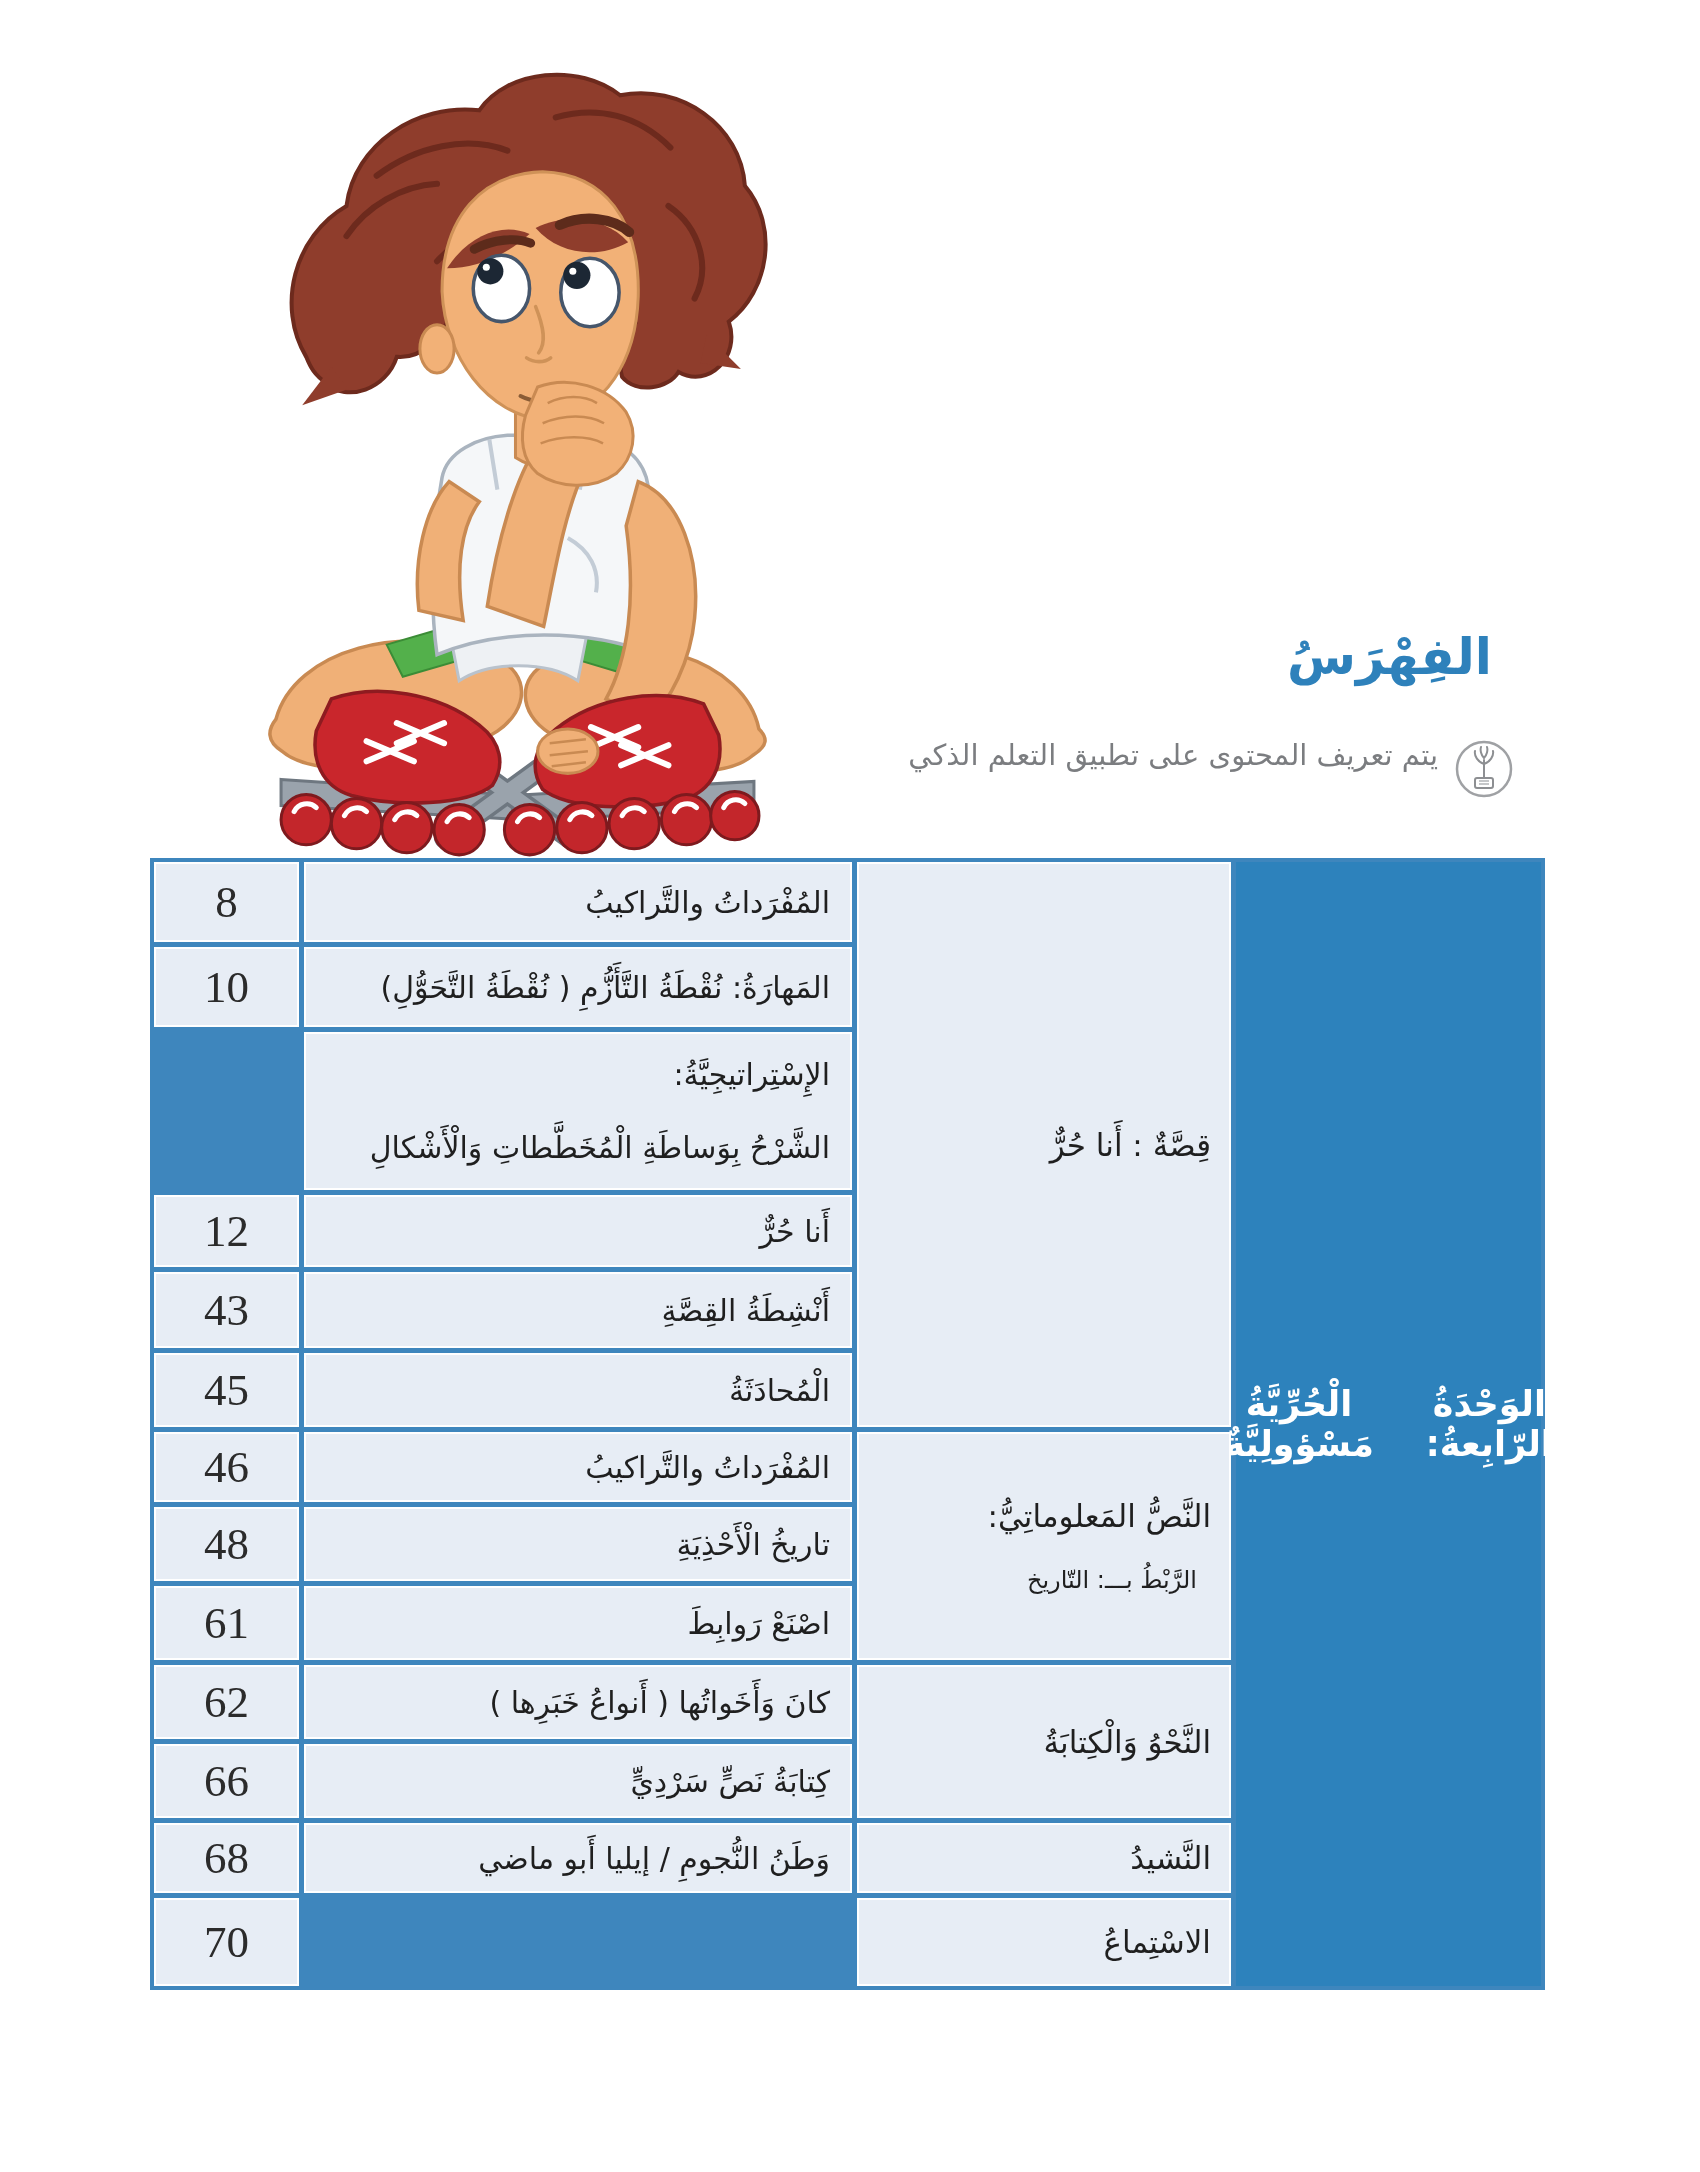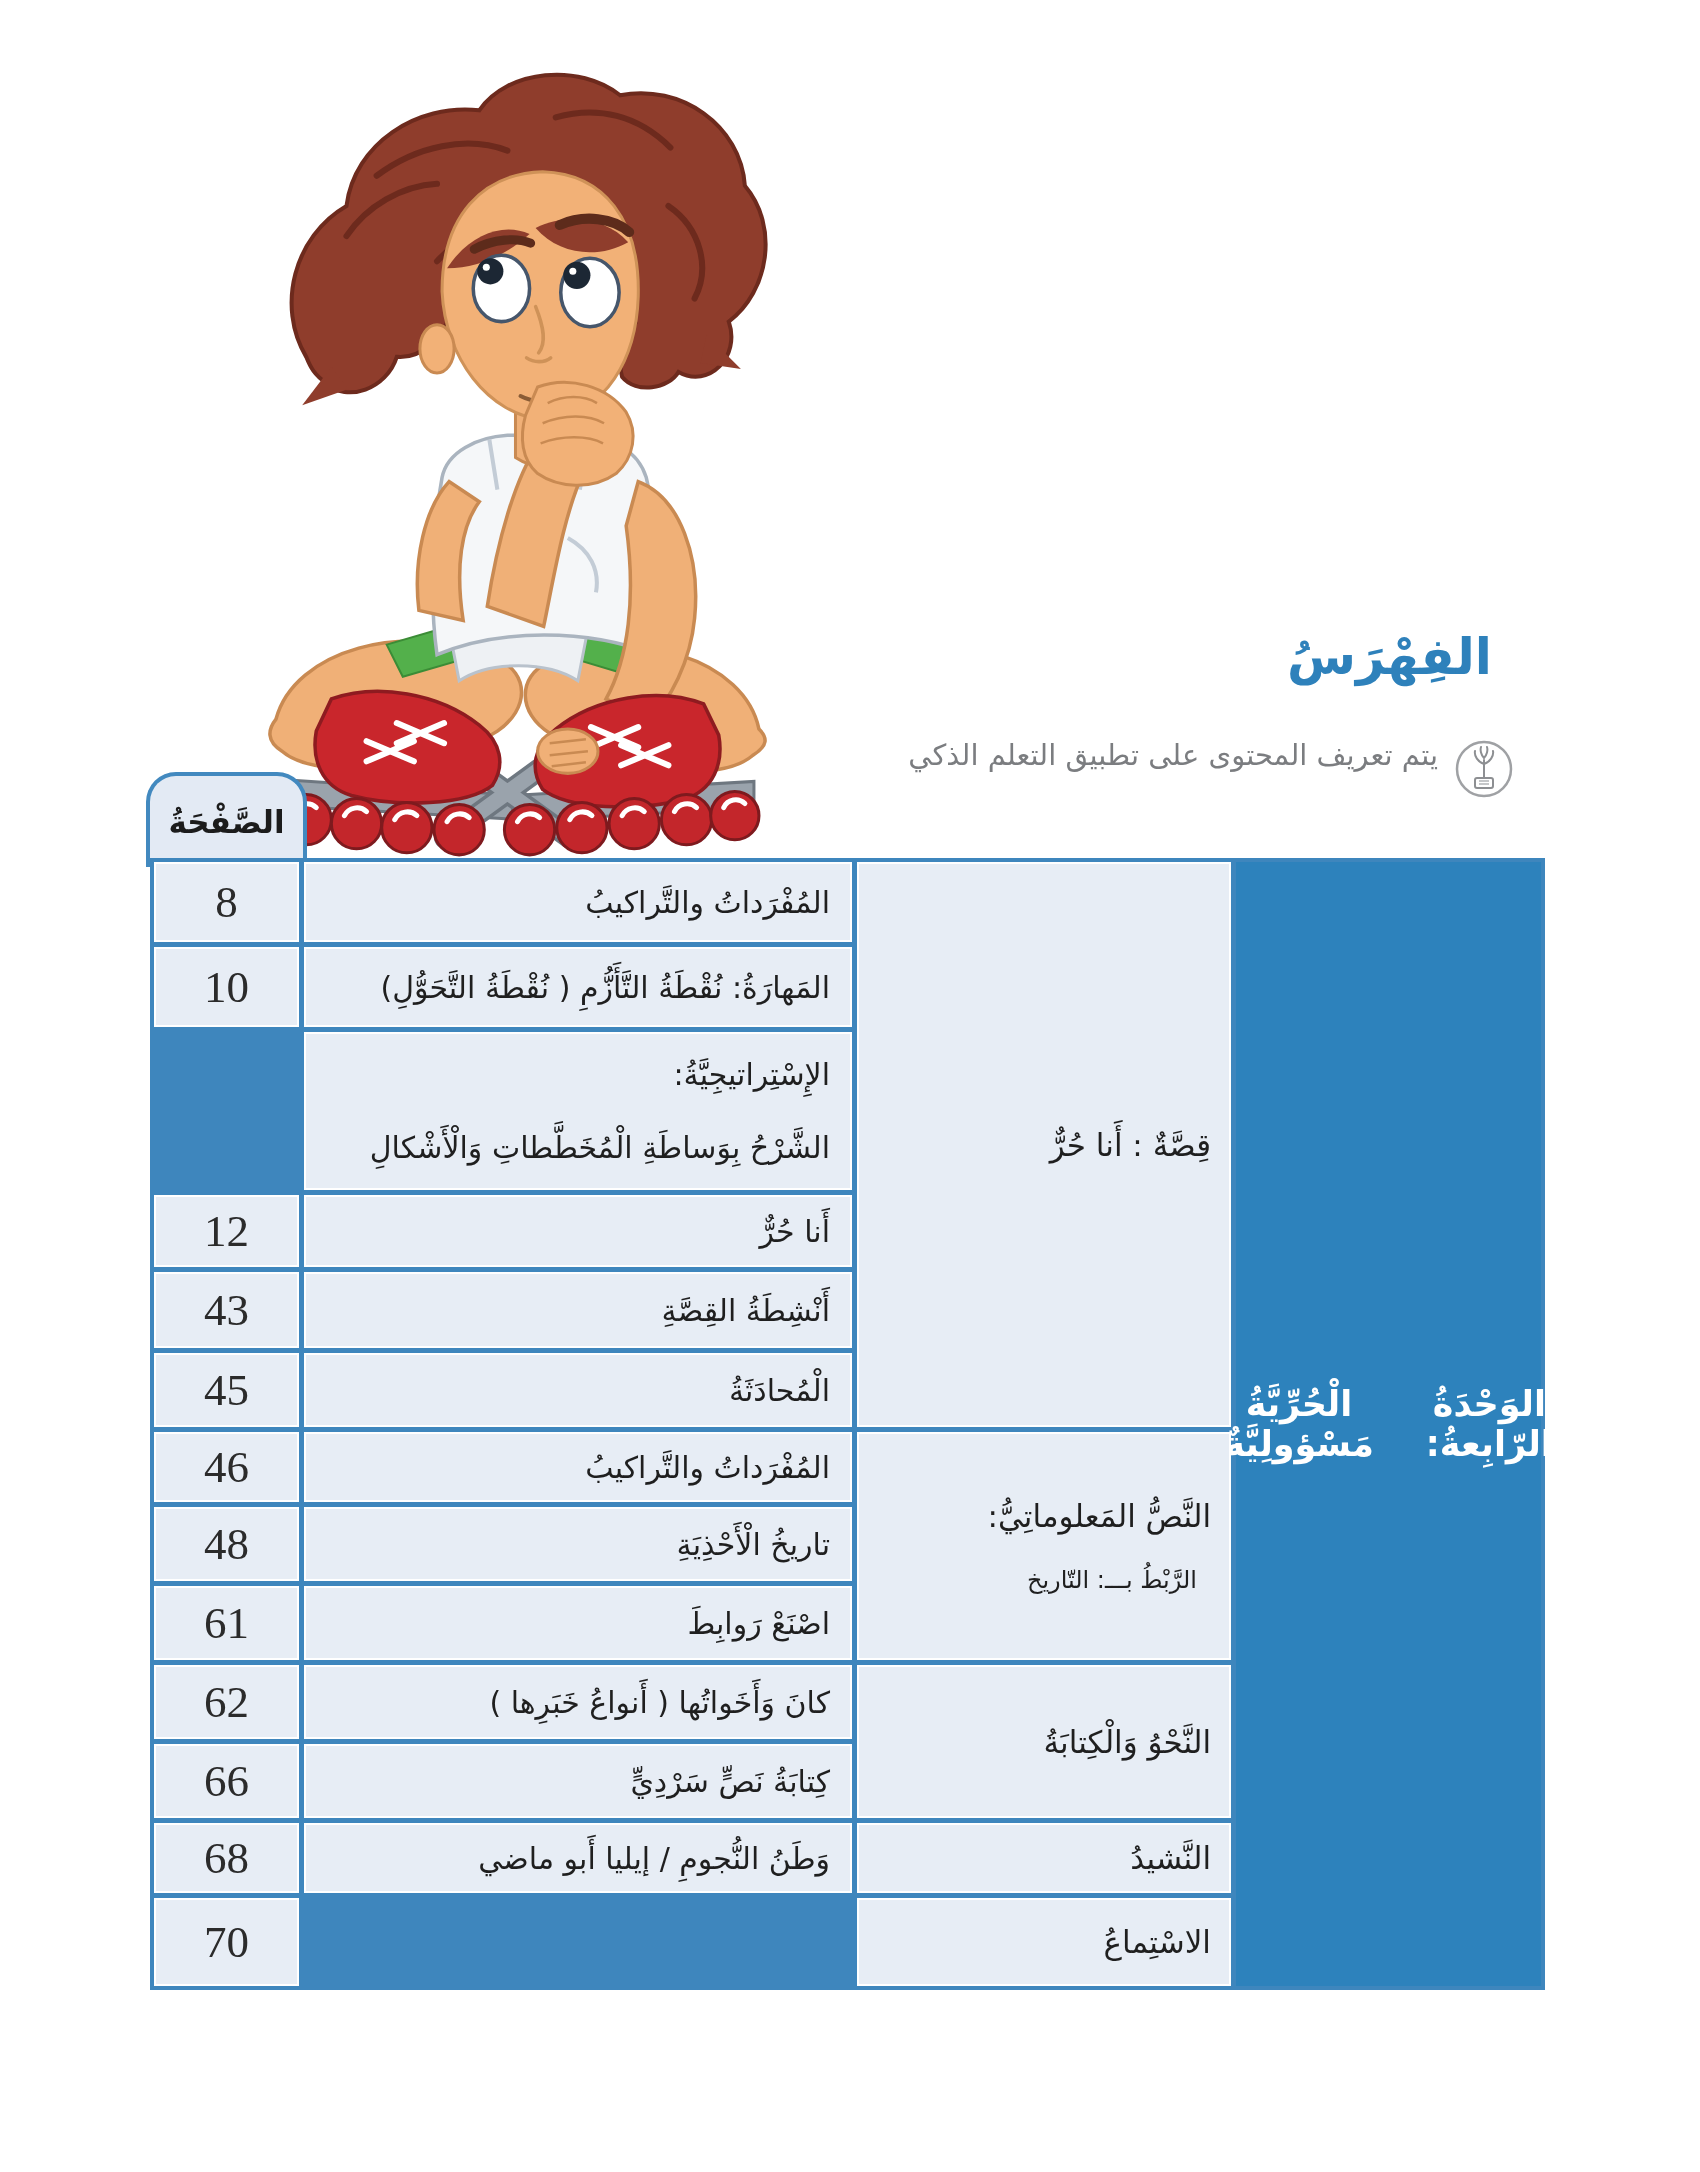--- a/index.html
+++ b/index.html
@@ -235,23 +235,20 @@
   <div class="subtitle-row">
     <svg class="emblem" viewBox="0 0 60 62" aria-hidden="true">
       <circle cx="30" cy="31" r="27" fill="none" stroke="#9fa1a4" stroke-width="2.5"></circle>
       <path d="M30 40 V22 M30 26 C24 24 20 18 21 13 M30 26 C36 24 40 18 39 13 M30 20 C27 17 26 12 27 9 M30 20 C33 17 34 12 33 9" fill="none" stroke="#8d8f92" stroke-width="2" stroke-linecap="round"></path>
       <rect x="21" y="40" width="18" height="10" rx="2" fill="none" stroke="#8d8f92" stroke-width="2"></rect>
       <path d="M25 43 H35 M25 46 H35" stroke="#b3b5b8" stroke-width="1.5"></path>
     </svg>
     <span class="subtitle-text">يتم تعريف المحتوى على تطبيق التعلم الذكي</span>
   </div>
 
-  <div class="page-tab">
-    <span>الصَّفْحَةُ</span>
-  </div>
 
   <div class="toc-table">
 
     <div class="unit-cell">
       <div>الوَحْدَةُ الرّابِعةُ:</div>
       <div>الْحُرِّيَّةُ مَسْؤولِيَّةٌ</div>
     </div>
 
     <div class="cell section-cell" style="grid-row:1 / 7">
       <div>قِصَّةٌ : أَنا حُرٌّ</div>

